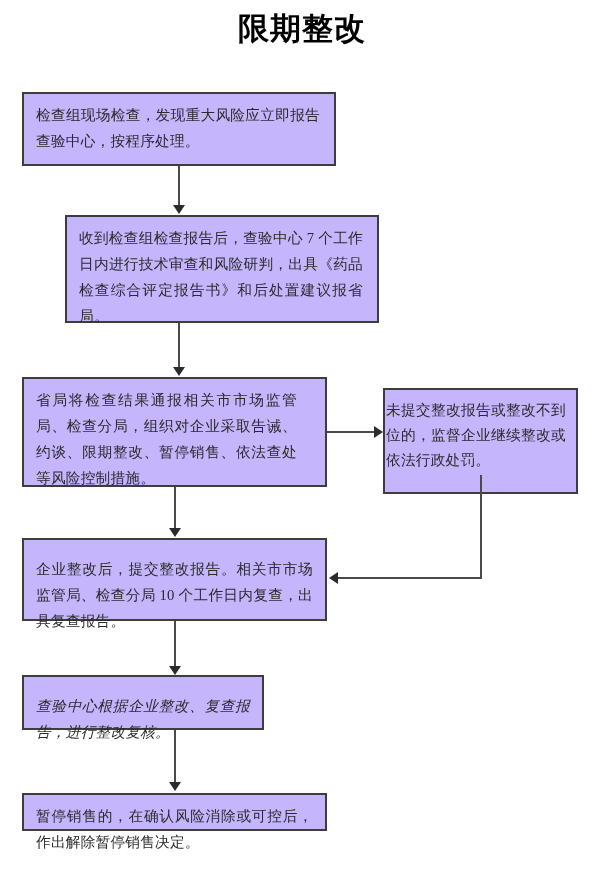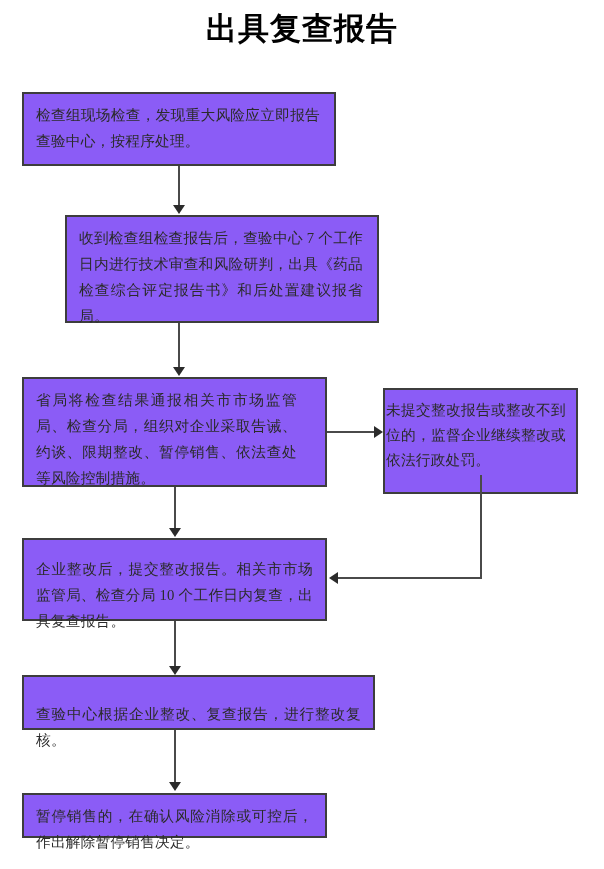--- a/index.html
+++ b/index.html
@@ -26,43 +26,43 @@
     font-weight: bold;
     font-size: 31px;
     letter-spacing: 1px;
     color: #000000;
   }
 
   .flow-box {
     position: absolute;
     box-sizing: border-box;
     border: 2px solid #3d3d3d;
-    background: #8b5cf6;
+    background: #c4b5fd;
     display: flex;
     align-items: flex-start;
     justify-content: flex-start;
   }
   .flow-box .box-text {
     display: block;
     font-size: 14.7px;
     line-height: 26px;
     text-align: justify;
     text-justify: inter-character;
     white-space: pre-line;
     color: #2b2b2b;
     letter-spacing: 0.2px;
   }
 
   
   #box-inspection      { left: 22px;  top: 92px;  width: 314px; height: 74px;  padding: 8px 14px 0 12px; }
   #box-technical-review{ left: 22px;  top: 215px; width: 314px; height: 108px; padding: 8px 14px 0 12px; margin-left: 43px; }
   #box-provincial      { left: 22px;  top: 377px; width: 305px; height: 110px; padding: 8px 28px 0 12px; }
   #box-rectification   { left: 22px;  top: 538px; width: 305px; height: 83px;  padding: 16px 12px 0 12px; }
-  #box-review-audit    { left: 22px;  top: 675px; width: 353px; height: 55px;  padding: 24px 12px 0 12px; }
-  #box-resume-sales    { left: 22px;  top: 793px; width: 305px; height: 45px;  padding: 8px 12px 0 12px; justify-content: center; }
+  #box-review-audit    { left: 22px;  top: 675px; width: 242px; height: 55px;  padding: 16px 12px 0 12px; font-style: italic; }
+  #box-resume-sales    { left: 22px;  top: 793px; width: 305px; height: 38px;  padding: 8px 12px 0 12px; justify-content: center; }
 
   
   #box-penalty         { left: 383px; top: 388px; width: 195px; height: 106px;  padding: 8px 10px 0 1px; }
   #box-penalty .box-text { line-height: 25px; }
 
   
   .conn-v {
     position: absolute;
     width: 2px;
     background: #4a4a4a;
@@ -93,21 +93,21 @@
     width: 0;
     height: 0;
     border-top: 6px solid transparent;
     border-bottom: 6px solid transparent;
     border-right: 9px solid #2b2b2b;
   }
 </style>
 </head>
 <body>
 
-<div id="flow-title">出具复查报告</div>
+<div id="flow-title">限期整改</div>
 
 <div class="flow-box" id="box-inspection">
   <span class="box-text">检查组现场检查，发现重大风险应立即报告查验中心，按程序处理。</span>
 </div>
 
 <div class="conn-v" style="left:178px; top:166px; height:40px;"></div>
 <div class="arrow-down" style="left:173px; top:205px;"></div>
 
 <div class="flow-box" id="box-technical-review">
   <span class="box-text">收到检查组检查报告后，查验中心 7 个工作日内进行技术审查和风险研判，出具《药品检查综合评定报告书》和后处置建议报省局。</span>

